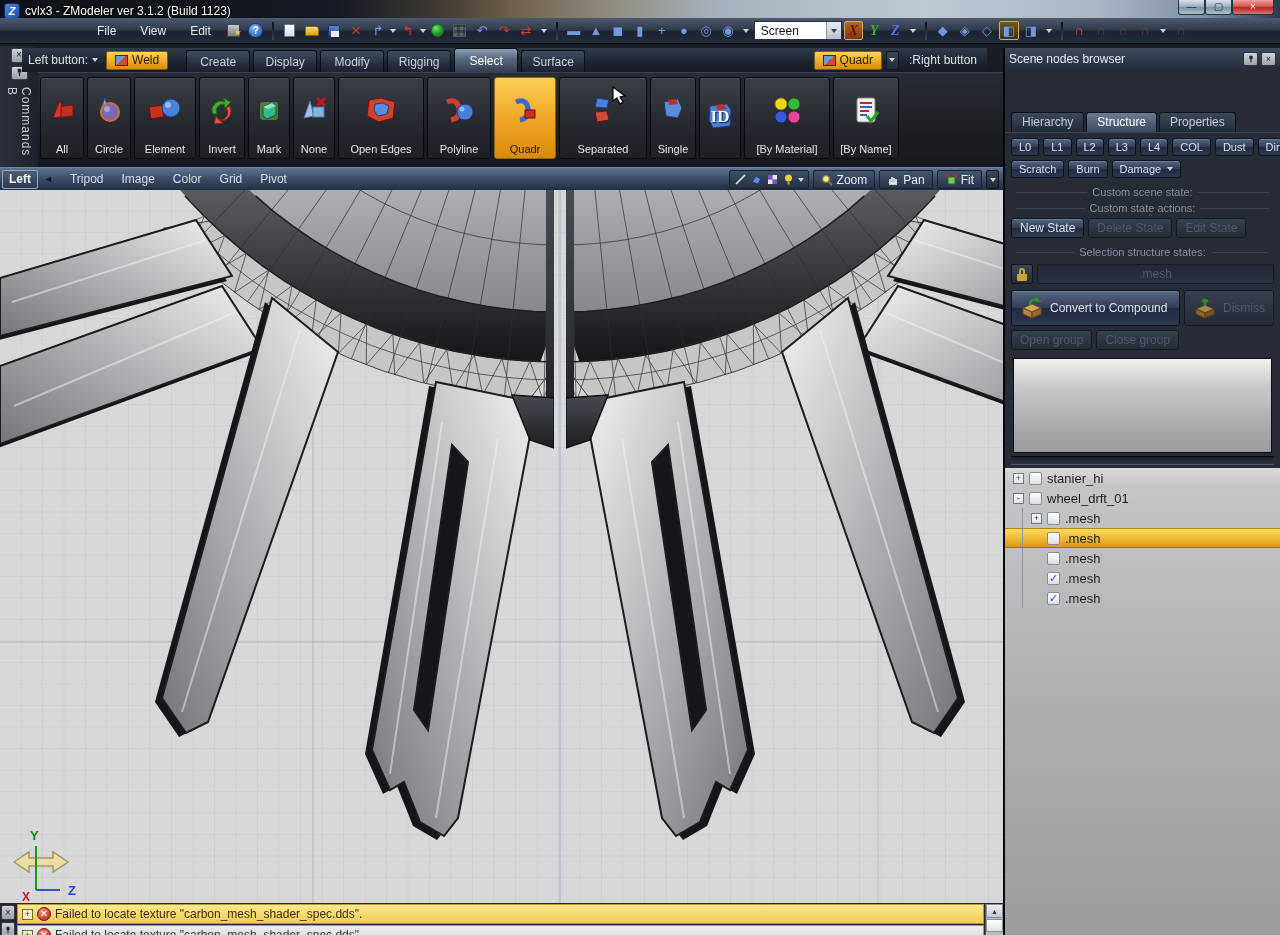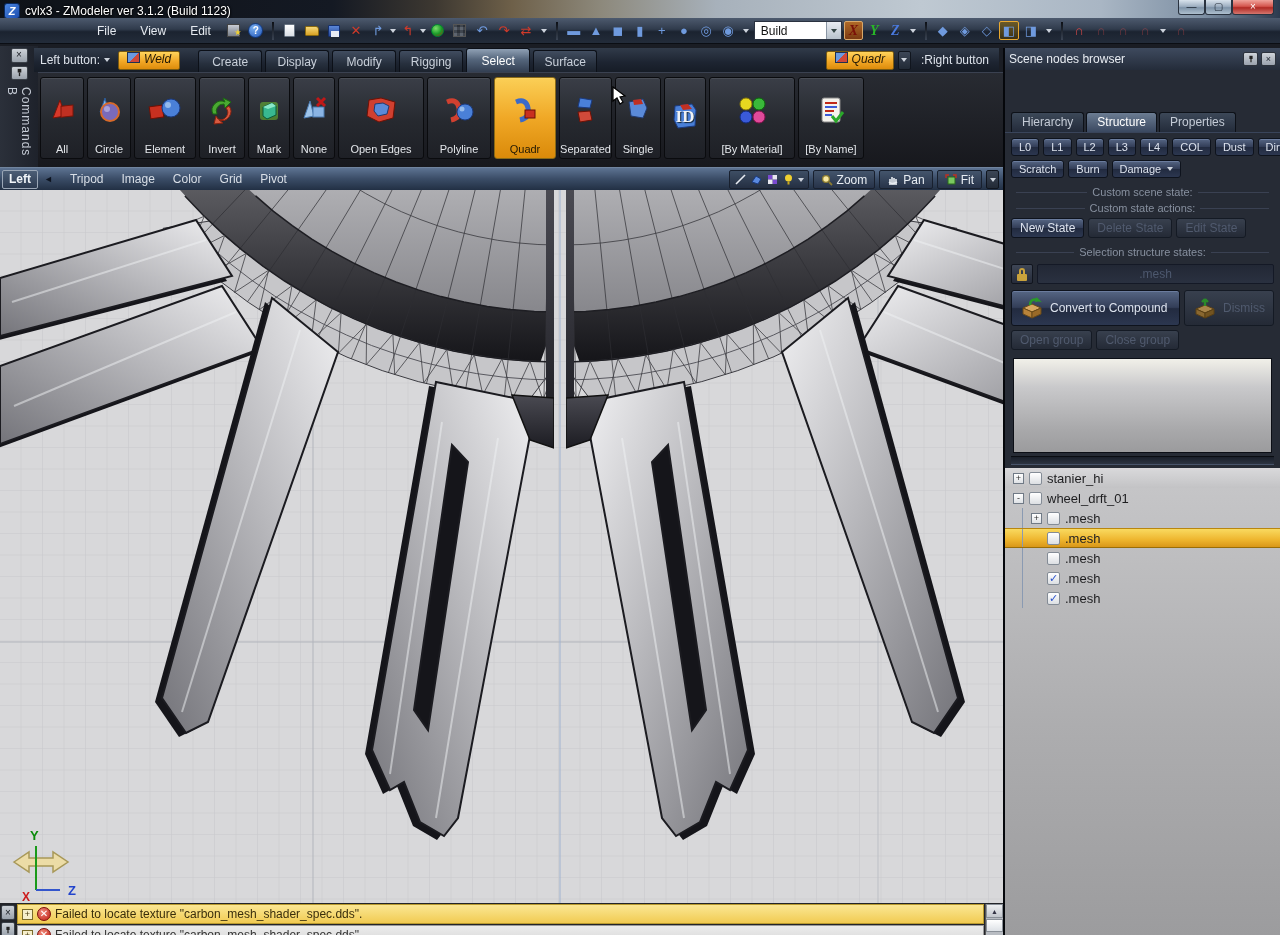--- a/index.html
+++ b/index.html
@@ -45,25 +45,25 @@
   .axis-btn.y{color:#28b828;} .axis-btn.z{color:#4a7ae0;}
   .dd{width:0;height:0;border-left:3px solid transparent;border-right:3px solid transparent;border-top:4px solid #cdd3dc;display:inline-block;}
   .hl-ic{border:1px solid #e8a830;background:linear-gradient(#6a5a2a,#3a3014);}
   .magnet{color:#d04848;font-weight:bold;font-size:13px;}
   .dim{opacity:.45;}
   .help-ic{width:15px;height:15px;border-radius:50%;background:radial-gradient(circle at 35% 30%,#7ab0f0,#2256b8);color:#fff;font-size:10px;font-weight:bold;display:flex;align-items:center;justify-content:center;border:1px solid #123a80;}
   .door-ic{width:13px;height:13px;background:linear-gradient(#c8ccd4,#787e88);border:1px solid #444;position:relative;}
   .door-ic::after{content:"★";position:absolute;right:-2px;bottom:-3px;color:#f0d030;font-size:8px;}
 
   
-  .row2{position:absolute;left:34px;top:48px;width:965px;height:24px;
+  .row2{position:absolute;left:22px;top:48px;width:965px;height:24px;
     background:linear-gradient(#313b4a,#1d2431 60%,#161c26);display:flex;align-items:center;}
   .lbl{color:#dde2ea;font-size:12px;margin:0 4px 0 6px;}
-  .orange-btn{height:19px;display:flex;align-items:flex-start;gap:4px;padding:0 8px;border-radius:2px;
-    background:linear-gradient(#ffd45c,#f2a826 55%,#dd8c0c);border:1px solid #7a5a10;color:#241a06;font-size:12px;font-style:italic;}
+  .orange-btn{height:19px;display:flex;align-items:center;gap:4px;padding:0 8px;border-radius:2px;
+    background:linear-gradient(#ffd45c,#f2a826 55%,#dd8c0c);border:1px solid #7a5a10;color:#241a06;font-size:12px;}
   .mini-ico{width:13px;height:11px;background:linear-gradient(135deg,#6a9ae0 50%,#d04838 50%);border:1px solid #203050;}
   .tabs{display:flex;gap:3px;margin-left:18px;height:24px;align-items:flex-end;}
   .tab{height:22px;min-width:64px;padding:0 10px;display:flex;align-items:center;justify-content:center;
     border-radius:3px 3px 0 0;background:linear-gradient(#414d60,#27303e 60%,#1b222d);border:1px solid #0c1018;border-bottom:none;
     color:#c9d0da;font-size:12px;}
   .tab.active{background:linear-gradient(#8fa0b4,#55667c 45%,#333f52);color:#fff;height:24px;}
   .row2-right{position:absolute;right:0;top:0;height:24px;display:flex;align-items:center;gap:4px;padding-right:6px;}
   .dd-mini{width:13px;height:19px;background:linear-gradient(#3c4656,#222a36);border:1px solid #10151e;display:flex;align-items:center;justify-content:center;border-radius:2px;}
 
   
@@ -229,21 +229,21 @@
     <span class="tb-ic glyph-blue">◼</span>
     <span class="tb-ic glyph-blue">▮</span>
     <span class="tb-ic glyph-blue">+</span>
     <span class="tb-ic glyph-blue">●</span>
     <span class="tb-ic glyph-blue">◎</span>
     <span class="tb-ic glyph-blue">◉</span>
     <span class="tb-ic small">
         <span class="dd"></span>
       </span>
     <span class="combo">
-      <span>Build</span>
+      <span>Screen</span>
       <span class="dd-box">
           <span class="dd" style="border-top-color:#344"></span>
         </span>
     </span>
     <span class="axis-btn x">X</span>
     <span class="axis-btn y">Y</span>
     <span class="axis-btn z">Z</span>
     <span class="tb-ic small">
         <span class="dd"></span>
       </span>
@@ -385,21 +385,21 @@
     </div>
     <div class="rbtn active" style="width:62px">
       <span class="ric">
           <svg width="34" height="34" viewBox="0 0 34 34">
             <path d="M8,8 q10,-4 12,6 q2,10 -8,12" fill="none" stroke="#3a6ac8" stroke-width="5"></path>
             <rect x="17" y="16" width="10" height="8" fill="#c83020" stroke="#6a1004"></rect>
           </svg>
         </span>
       <span class="rlabel">Quadr</span>
     </div>
-    <div class="rbtn" style="width:53px">
+    <div class="rbtn" style="width:88px">
       <span class="ric">
           <svg width="40" height="34" viewBox="0 0 40 34">
             <polygon points="14,4 26,6 24,14 12,13" fill="#4a80d8" stroke="#1a3a80"></polygon>
             <polygon points="12,18 24,17 26,26 14,28" fill="#d04a3a" stroke="#701004"></polygon>
           </svg>
         </span>
       <span class="rlabel">Separated</span>
     </div>
     <div class="rbtn" style="width:46px">
       <span class="ric">

